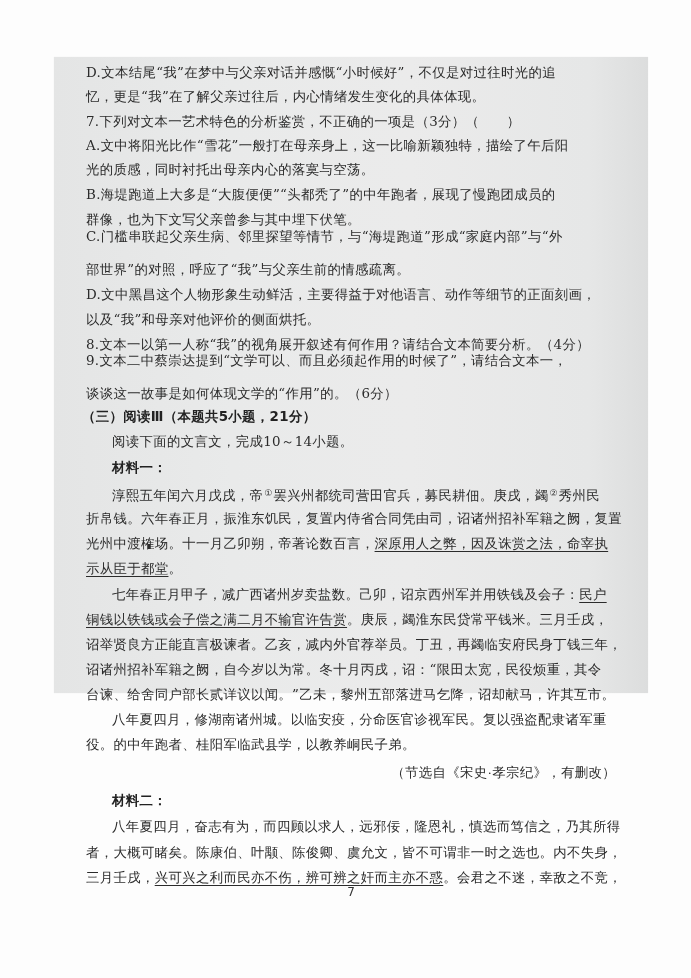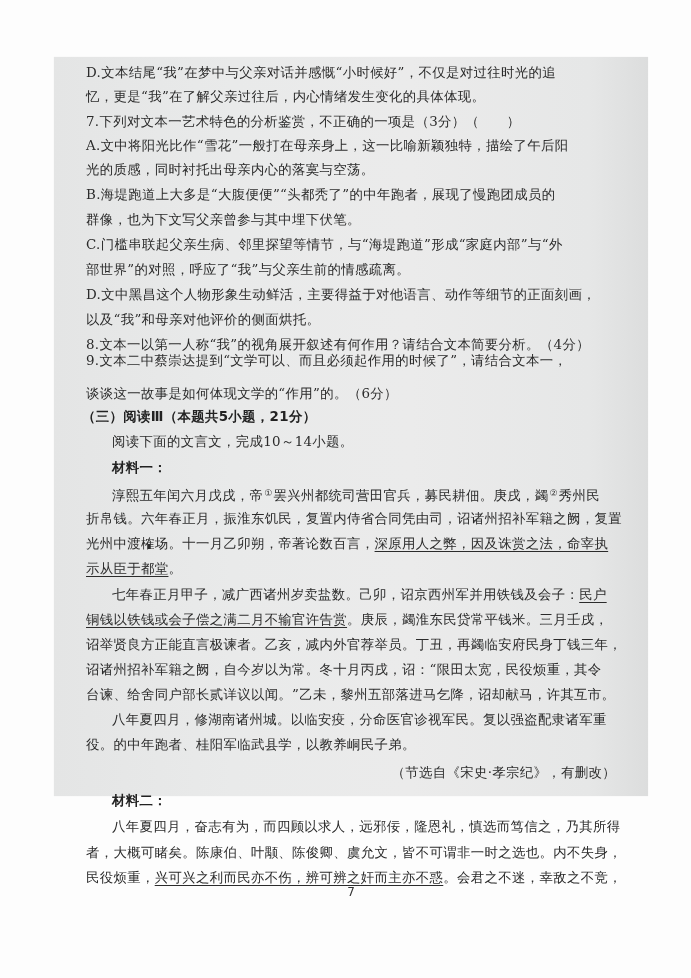--- a/index.html
+++ b/index.html
@@ -8,21 +8,21 @@
       background: #fdfdfd;
       width: 691px;
       height: 978px;
       overflow: hidden;
     }
     .sheet {
       position: absolute;
       left: 54px;
       top: 57px;
       width: 594px;
-      height: 739px;
+      height: 636px;
       background: linear-gradient(90deg, #e4e5e5 0%, #e9eaea 30%, #ebebeb 60%, #e6e7e7 90%, #dcdddd 100%);
       box-shadow: 0 0 1px rgba(0,0,0,0.08);
     }
     .content {
       position: absolute;
       left: 32px;
       top: 0px;
       width: 548px;
       font-family: "DejaVu Serif", serif;
       color: #2b2b2b;
@@ -41,21 +41,21 @@
       font-family: "DejaVu Sans", sans-serif;
       font-weight: bold;
       color: #222;
     }
     .ul {
       text-decoration: underline;
       text-underline-offset: 3px;
       text-decoration-thickness: 1px;
       text-align: center;
     }
-    .right { left: auto; right: 18px; }
+    .right { left: auto; right: 18px; font-family: Liberation Serif, serif; }
     .sup {
       font-size: 9px;
       vertical-align: 4px;
       margin: 0 1px;
     }
     .pageno {
       position: absolute;
       left: 0;
       width: 594px;
       text-align: center;
@@ -72,21 +72,21 @@
   <div class="content">
 
     <div class="line" style="top:6px">D.文本结尾“我”在梦中与父亲对话并感慨“小时候好”，不仅是对过往时光的追</div>
     <div class="line" style="top:30px">忆，更是“我”在了解父亲过往后，内心情绪发生变化的具体体现。</div>
 
     <div class="line" style="top:55px">7.下列对文本一艺术特色的分析鉴赏，不正确的一项是（3分）（　　）</div>
     <div class="line" style="top:79px">A.文中将阳光比作“雪花”一般打在母亲身上，这一比喻新颖独特，描绘了午后阳</div>
     <div class="line" style="top:103px">光的质感，同时衬托出母亲内心的落寞与空荡。</div>
     <div class="line" style="top:128px">B.海堤跑道上大多是“大腹便便”“头都秃了”的中年跑者，展现了慢跑团成员的</div>
     <div class="line" style="top:153px">群像，也为下文写父亲曾参与其中埋下伏笔。</div>
-    <div class="line" style="top:178px">C.门槛串联起父亲生病、邻里探望等情节，与“海堤跑道”形成“家庭内部”与“外</div>
+    <div class="line" style="top:170px">C.门槛串联起父亲生病、邻里探望等情节，与“海堤跑道”形成“家庭内部”与“外</div>
     <div class="line" style="top:203px">部世界”的对照，呼应了“我”与父亲生前的情感疏离。</div>
     <div class="line" style="top:228px">D.文中黑昌这个人物形象生动鲜活，主要得益于对他语言、动作等细节的正面刻画，</div>
     <div class="line" style="top:253px">以及“我”和母亲对他评价的侧面烘托。</div>
 
     <div class="line" style="top:278px">8.文本一以第一人称“我”的视角展开叙述有何作用？请结合文本简要分析。（4分）</div>
 
     <div class="line" style="top:294px">9.文本二中蔡崇达提到“文学可以、而且必须起作用的时候了”，请结合文本一，</div>
     <div class="line" style="top:327px">谈谈这一故事是如何体现文学的“作用”的。（6分）</div>
 
     <div class="line bold" style="top:350px; left:-4px">（三）阅读Ⅲ（本题共5小题，21分）</div>
@@ -121,21 +121,21 @@
     <div class="line right" style="top:706px">（节选自《宋史·孝宗纪》，有删改）</div>
 
     <div class="line indent bold" style="top:734px">材料二：</div>
     <div class="line indent" style="top:760px">八年夏四月，奋志有为，而四顾以求人，远邪佞，隆恩礼，慎选而笃信之，乃其所得</div>
     <div class="line" style="top:786px">者，大概可睹矣。陈康伯、叶颙、陈俊卿、虞允文，皆不可谓非一时之选也。内不失身，</div>
 
   </div>
 
   <div class="content" style="top:0">
     <div class="line" style="top:811px">
-      <span>民役烦重，</span><span class="ul">兴可兴之利而民亦不伤，辨可辨之奸而主亦不惑</span><span>。会君之不迷，幸敌之不竞，</span>
+      <span>三月壬戌，</span><span class="ul">兴可兴之利而民亦不伤，辨可辨之奸而主亦不惑</span><span>。会君之不迷，幸敌之不竞，</span>
     </div>
   </div>
 
   <div class="pageno">7</div>
 </div>
 
 <style>
   
   .sheet { overflow: visible; }
 </style>

